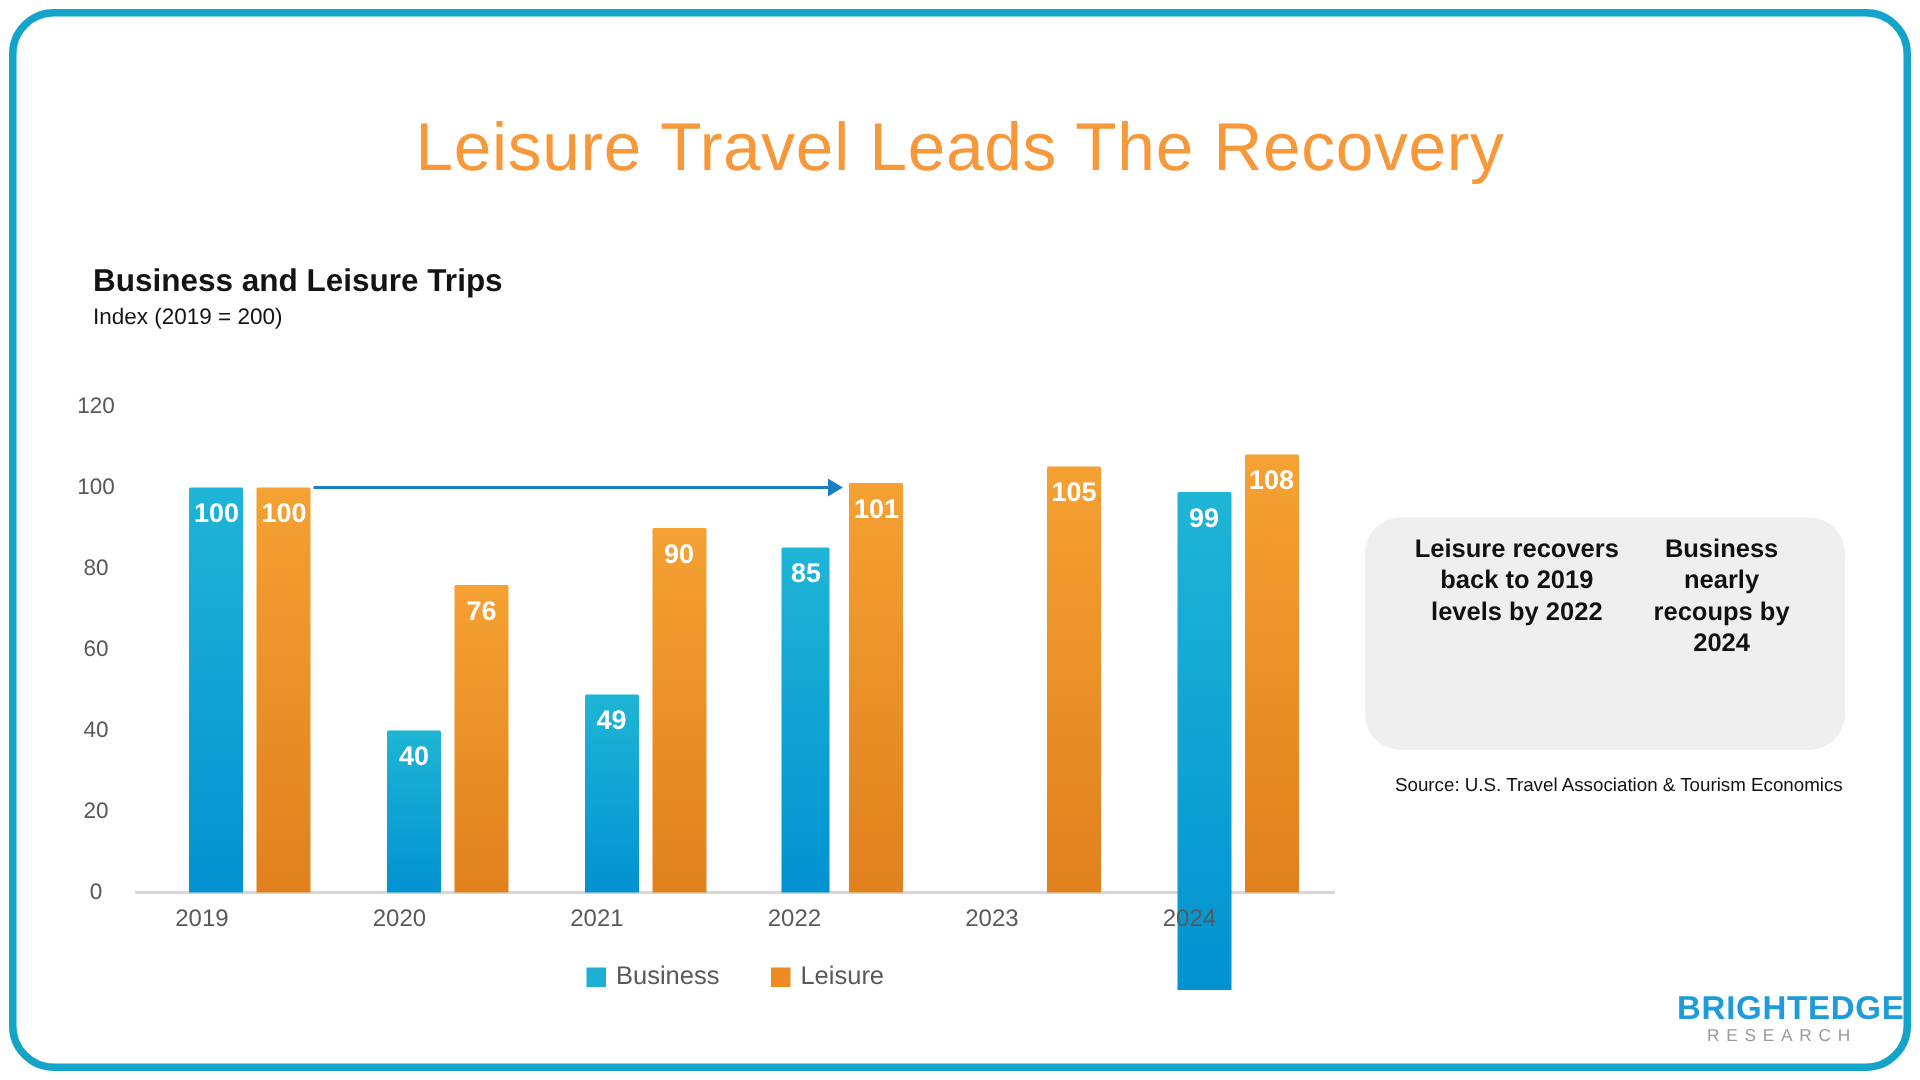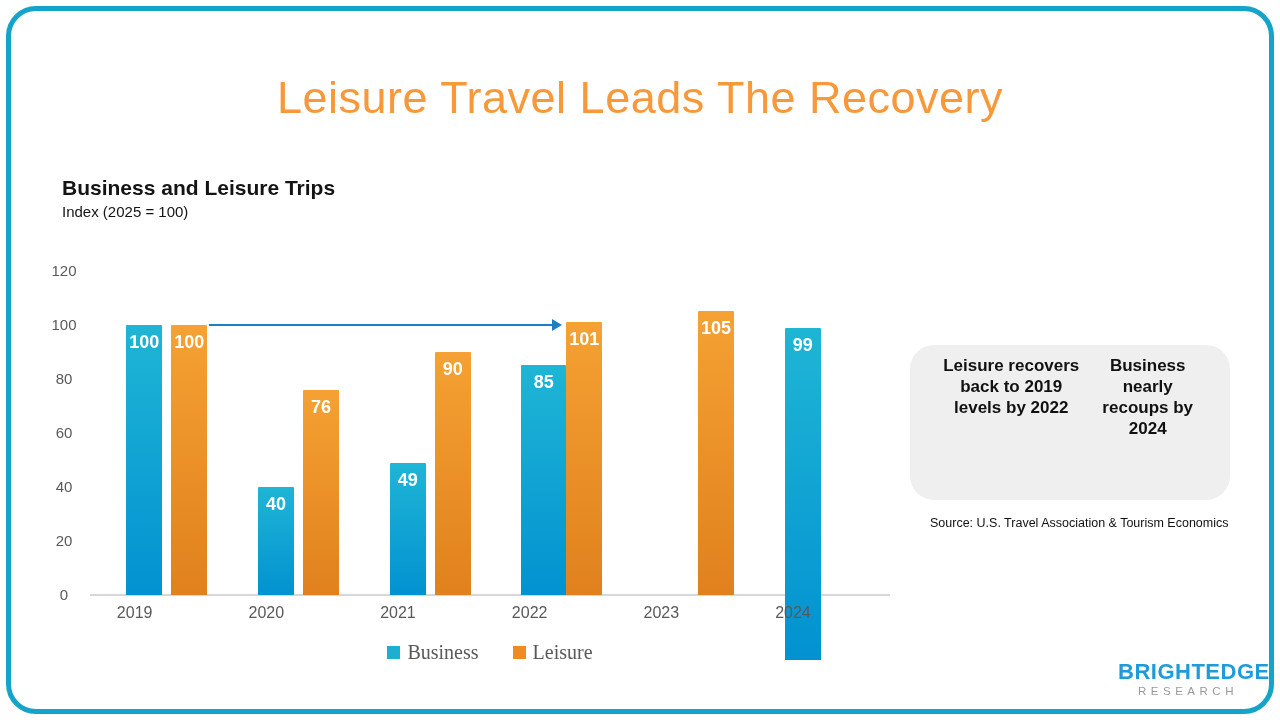--- a/index.html
+++ b/index.html
@@ -110,23 +110,22 @@
   .legend-item {
     display: flex;
     align-items: center;
     gap: 7px;
   }
   .legend-swatch {
     width: 13px;
     height: 13px;
   }
   .legend-label {
-    font-size: 20px;
+    font-size: 17px;
     color: #595959;
-    font-family: Liberation Serif, serif;
   }
   .callout {
     position: absolute;
     left: 910px;
     top: 345px;
     width: 320px;
     height: 155px;
     background: #EFEFEF;
     border-radius: 24px;
     display: flex;
@@ -177,21 +176,21 @@
 </head>
 <body>
 
 <div class="slide">
   <div class="border-frame"></div>
 
   <div class="main-title">Leisure Travel Leads The Recovery</div>
 
   <div class="chart-header">
     <p class="chart-title">Business and Leisure Trips</p>
-    <p class="chart-subtitle">Index (2025 = 100)</p>
+    <p class="chart-subtitle">Index (2019 = 200)</p>
   </div>
 
   <div id="chart-layer">
     <div class="axis-line"></div>
   <div class="ytick" style="top: 586px;">0</div>
       <div class="ytick" style="top: 532px;">20</div>
       <div class="ytick" style="top: 478px;">40</div>
       <div class="ytick" style="top: 424px;">60</div>
       <div class="ytick" style="top: 370px;">80</div>
       <div class="ytick" style="top: 316px;">100</div>
@@ -210,33 +209,36 @@
         <div class="bar-label">76</div>
       </div>
       <div class="xlabel" style="left: 248.5px;">2020</div>
       <div class="bar" style="left: 389.667px; width: 36px; top: 463px; height: 132px; background: linear-gradient(rgb(31, 181, 213), rgb(2, 146, 209));">
         <div class="bar-label">49</div>
       </div>
       <div class="bar" style="left: 434.667px; width: 36px; top: 352px; height: 243px; background: linear-gradient(rgb(245, 161, 51), rgb(224, 129, 29));">
         <div class="bar-label">90</div>
       </div>
       <div class="xlabel" style="left: 380.167px;">2021</div>
-      <div class="bar" style="left: 521.333px; width: 45px; top: 365px; height: 230px; background: linear-gradient(rgb(31, 181, 213), rgb(2, 146, 209));">
+      <div class="bar" style="left: 521.333px; width: 32px; top: 365px; height: 230px; background: linear-gradient(rgb(31, 181, 213), rgb(2, 146, 209));">
         <div class="bar-label">85</div>
       </div>
       <div class="bar" style="left: 566.333px; width: 36px; top: 322px; height: 273px; background: linear-gradient(rgb(245, 161, 51), rgb(224, 129, 29));">
         <div class="bar-label">101</div>
       </div>
       <div class="xlabel" style="left: 511.833px;">2022</div>
       <div class="bar" style="left: 698px; width: 36px; top: 311px; height: 284px; background: linear-gradient(rgb(245, 161, 51), rgb(224, 129, 29));">
         <div class="bar-label">105</div>
       </div>
       <div class="xlabel" style="left: 643.5px;">2023</div>
       <div class="bar" style="left: 784.667px; width: 36px; top: 328px; height: 332px; background: linear-gradient(rgb(31, 181, 213), rgb(2, 146, 209));">
         <div class="bar-label">99</div>
+      </div>
+      <div class="bar" style="left: 829.667px; width: 36px; top: 303px; height: 292px; background: linear-gradient(rgb(245, 161, 51), rgb(224, 129, 29));">
+        <div class="bar-label">108</div>
       </div>
       <div class="xlabel" style="left: 775.167px;">2024</div>
       <div class="arrow-line" style="left: 209.333px; top: 324px; width: 344px; background: rgb(28, 127, 196);"></div>
       <div class="arrow-head" style="left: 552.333px; top: 319px; border-left-color: rgb(28, 127, 196);"></div>
     </div>
 
   <div class="legend" id="legend">
       <div class="legend-item">
         <span class="legend-swatch" style="background: rgb(28, 175, 210);"></span>
         <span class="legend-label">Business</span>

